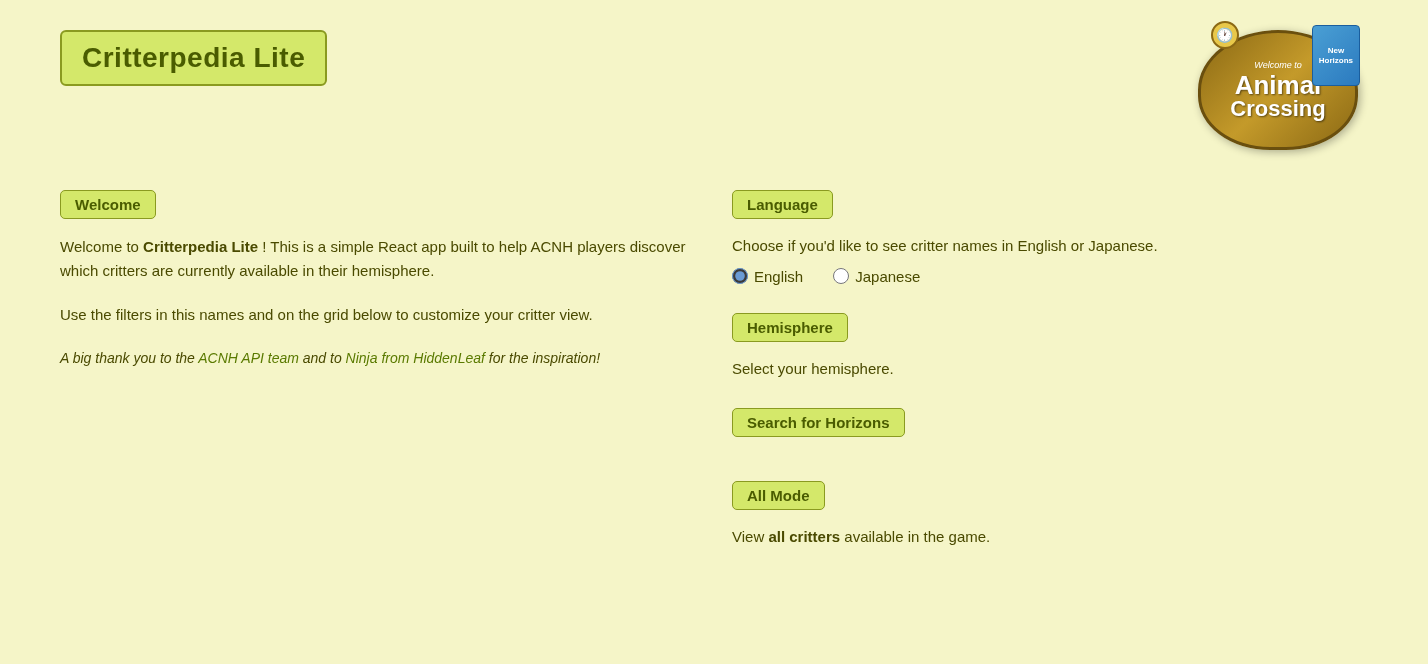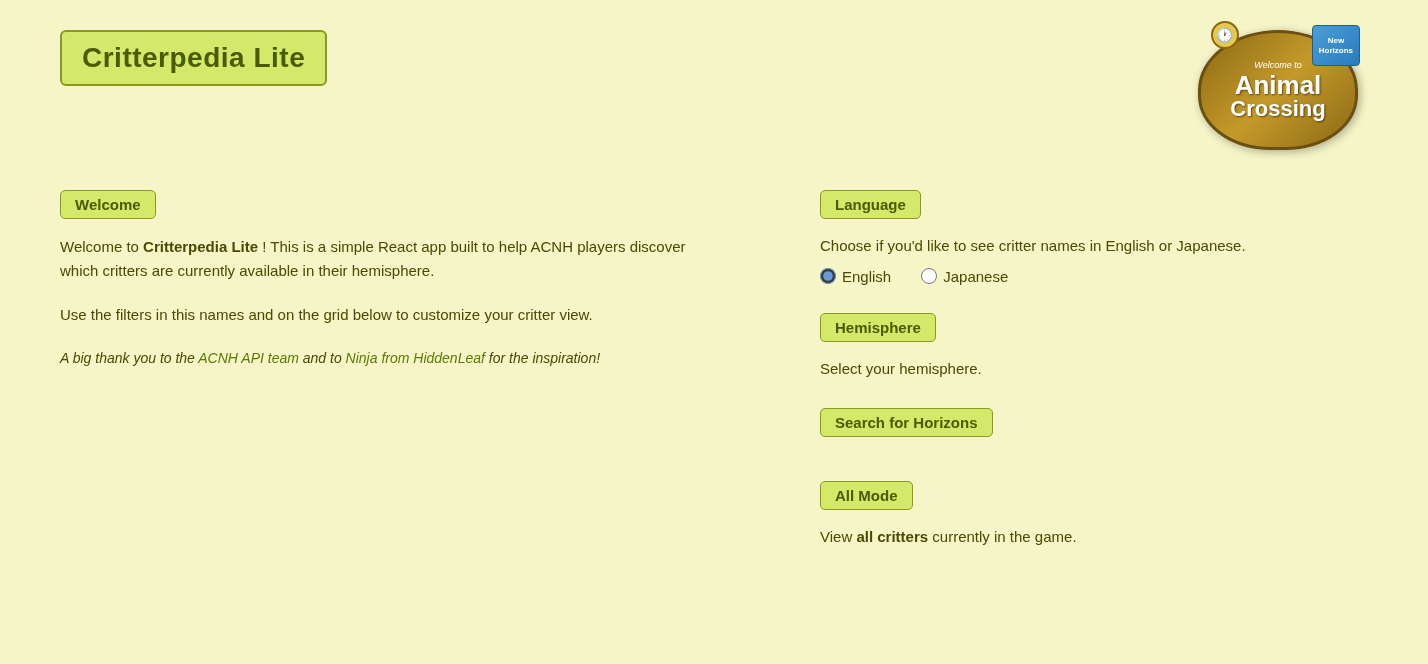--- a/index.html
+++ b/index.html
@@ -94,21 +94,21 @@
     }
 
     .logo-badge {
       position: absolute;
       top: -8px;
       right: -5px;
       background: linear-gradient(135deg, #4a9fd4, #2b7abf);
       color: white;
       font-size: 8px;
       font-weight: bold;
-      padding: 10px 6px;
+      padding: 20px 6px;
       border-radius: 4px;
       border: 1px solid #1a5e9e;
       line-height: 1.2;
       text-align: center;
     }
 
     .logo-icon {
       position: absolute;
       top: -12px;
       left: 10px;
@@ -119,21 +119,21 @@
       border: 2px solid #8B6914;
       display: flex;
       align-items: center;
       justify-content: center;
       font-size: 14px;
     }
 
     
     .main-content {
       display: flex;
-      gap: 120px;
+      gap: 32px;
     }
 
     
     .left-panel {
       flex: 1;
       max-width: 640px;
     }
 
     .section-badge {
       background-color: #d4e86a;
@@ -307,20 +307,20 @@
 
       <div class="filter-section">
         <div class="section-badge">Search for Horizons</div>
       </div>
 
       <div class="filter-section">
         <div class="section-badge">All Mode</div>
         <p class="all-mode-text">
           <span>View </span>
           <strong>all critters</strong>
-          <span> currently in the game.</span>
+          <span> available in the game.</span>
         </p>
       </div>
 
     </div>
   </div>
 
 </div>
 
 </body></html>

